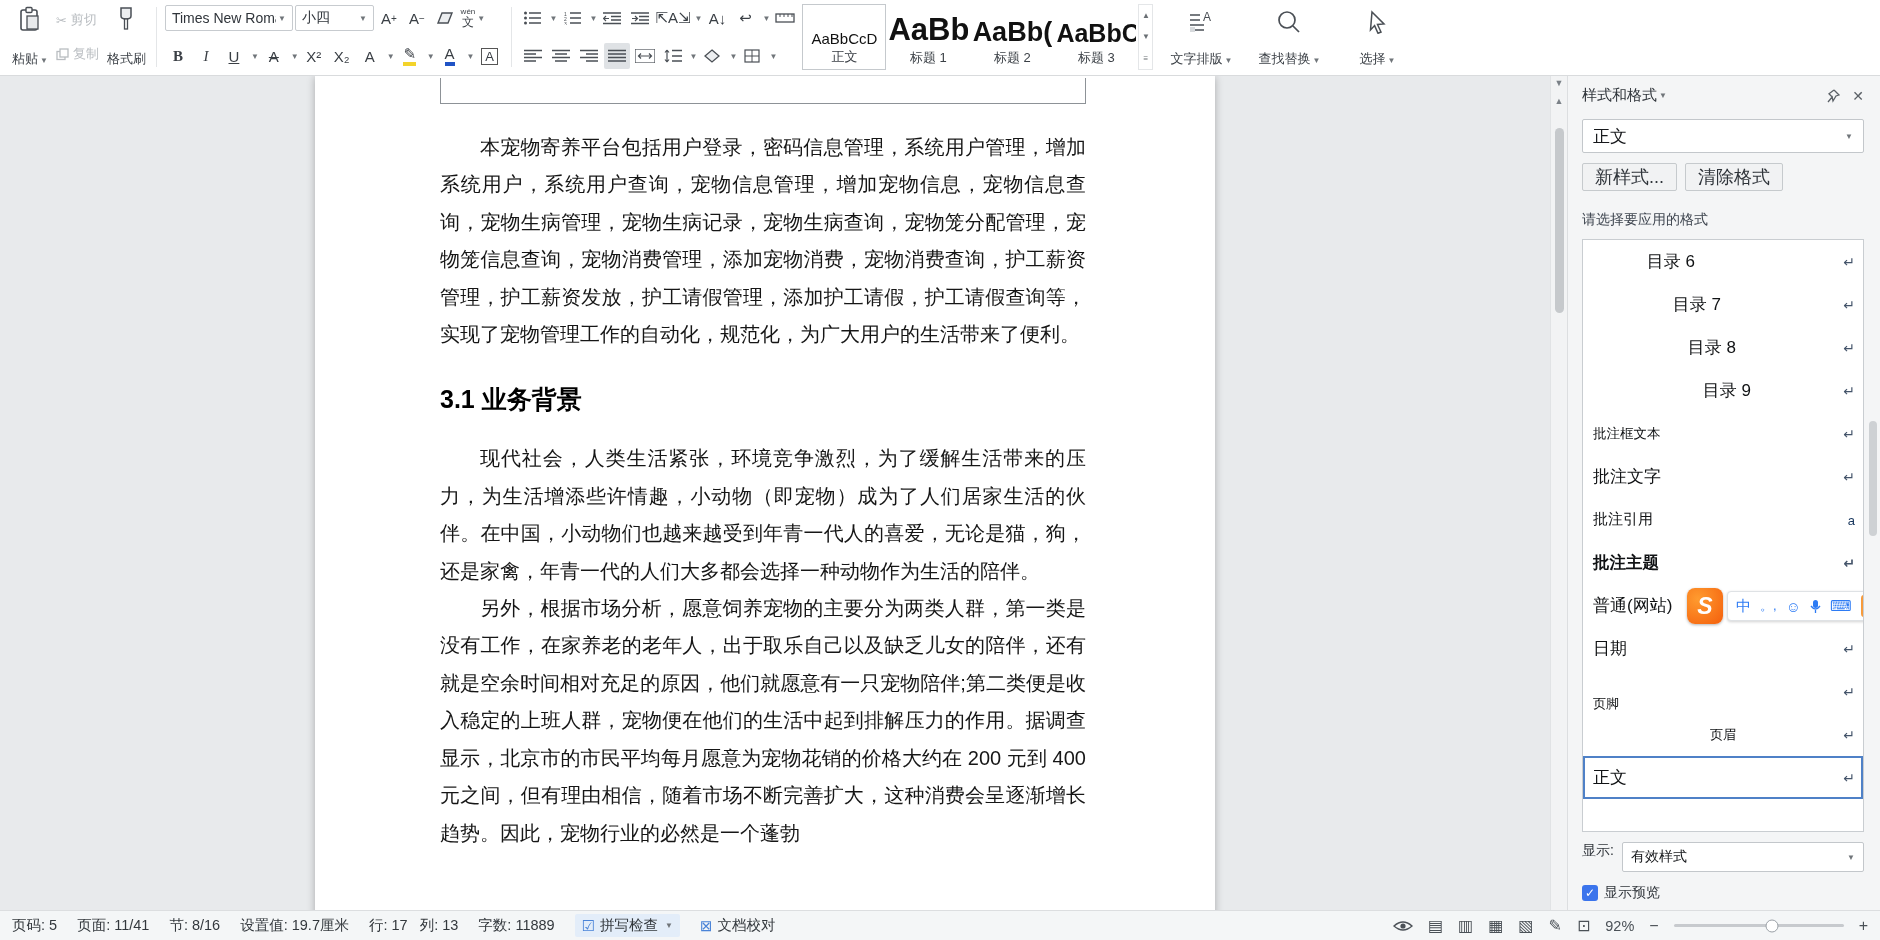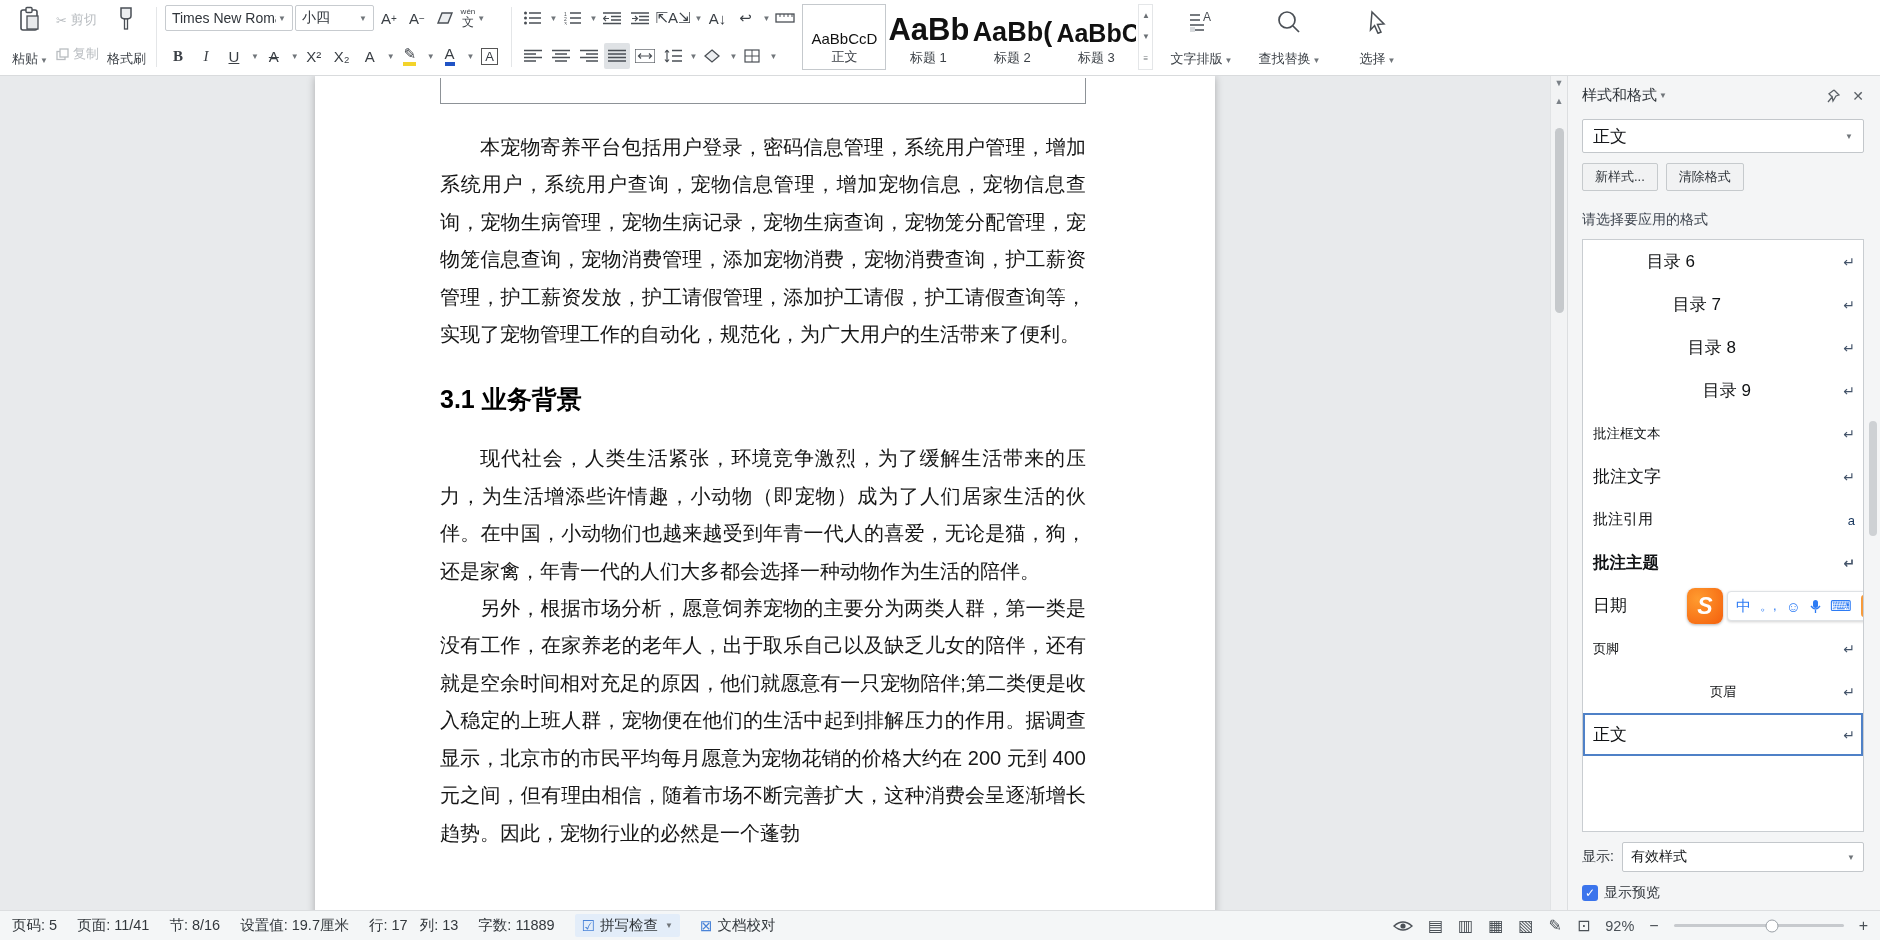--- a/index.html
+++ b/index.html
@@ -70,39 +70,39 @@
   .panel { width:313px; background:#f4f5f6; border-left:1px solid #dcdee0;
     display:flex; flex-direction:column; padding:10px 16px 8px 14px; position:relative; }
   .p-head { display:flex; align-items:center; font-size:15px; color:#2f343a; }
   .p-head .sp { flex:1; }
   .p-head .hic { color:#5a6066; font-size:14px; margin-left:12px; }
   .p-combo { margin-top:14px; height:34px; background:#fff; border:1px solid #c3c7cb; border-radius:2px;
     display:flex; align-items:center; padding:0 10px; font-size:17px; color:#16181b; }
   .p-combo .sp, .p-foot .sp { flex:1; }
   .p-btns { display:flex; gap:8px; margin-top:10px; }
   .p-btn { height:28px; padding:0 12px; background:#f1f2f3; border:1px solid #c6cacd; border-radius:2px;
-    font-size:13px; color:#2f343a; display:flex; align-items:center; }
+    font-size:18px; color:#2f343a; display:flex; align-items:center; }
   .p-prompt { margin-top:20px; font-size:14px; color:#3f4650; }
   .listbox { margin-top:10px; flex:1; background:#fff; border:1px solid #c9cdd1; position:relative; overflow:hidden; }
   .srow { position:relative; height:43px; display:flex; align-items:center; padding:0 20px 0 10px;
     font-size:17px; color:#101214; }
   .smark { position:absolute; right:8px; top:50%; transform:translateY(-50%);
     font-size:14px; color:#44546a; }
   .srow.toc .slabel { position:absolute; }
   .r-toc6 .slabel { right:168px; } .r-toc7 .slabel { right:142px; }
   .r-toc8 .slabel { right:127px; } .r-toc9 .slabel { right:112px; }
   .r-pzk { font-size:13.5px; }
   .r-pyy { font-size:15px; }
   .r-pyy .smark { font-size:13px; color:#17365d; }
   .r-pzt { font-weight:700; font-size:16.5px; }
-  .r-yj, .r-yjiao { font-size:13px; }
+  .r-yj, .r-yjiao { font-size:13px;align-items:flex-end; }
   .r-ym .slabel { position:absolute; left:50%; transform:translateX(-50%); font-size:13px; }
   .r-sel { box-shadow:inset 0 0 0 2px #4f81c7; }
   .p-foot { margin-top:10px; }
-  .p-showrow { display:flex; align-items:center; font-size:14px; color:#2f343a; }
+  .p-showrow { display:flex; font-size:14px; color:#2f343a; }
   .p-showsel { margin-left:8px; flex:1; height:30px; background:#fff; border:1px solid #c3c7cb; border-radius:2px;
     display:flex; align-items:center; padding:0 8px; font-size:14px; color:#16181b; }
   .p-check { display:flex; align-items:center; gap:6px; margin-top:12px; font-size:14px; color:#2f343a; }
   .cbox { width:16px; height:16px; background:#3b74ec; border-radius:3px; color:#fff; font-size:12px;
     display:flex; align-items:center; justify-content:center; }
   .panel-thumb { position:absolute; right:3px; top:345px; width:8px; height:115px; background:#ced1d4; border-radius:4px; }
 
   
   .ime { position:absolute; left:104px; top:348px; display:flex; align-items:center; gap:4px; z-index:6; }
   .ime-logo { width:36px; height:36px; border-radius:8px;
@@ -443,20 +443,23 @@
         <span class="slabel">批注文字</span>
         <span class="smark">↵</span>
       </div>
       <div class="srow r-pyy">
         <span class="slabel">批注引用</span>
         <span class="smark">a</span>
       </div>
       <div class="srow r-pzt">
         <span class="slabel">批注主题</span>
         <span class="smark">↵</span>
+      </div>
+      <div class="srow">
+        <span class="slabel">普通(网站)</span>
       </div>
       <div class="srow">
         <span class="slabel">日期</span>
         <span class="smark">↵</span>
       </div>
       <div class="srow r-yjiao">
         <span class="slabel">页脚</span>
         <span class="smark">↵</span>
       </div>
       <div class="srow r-ym">

